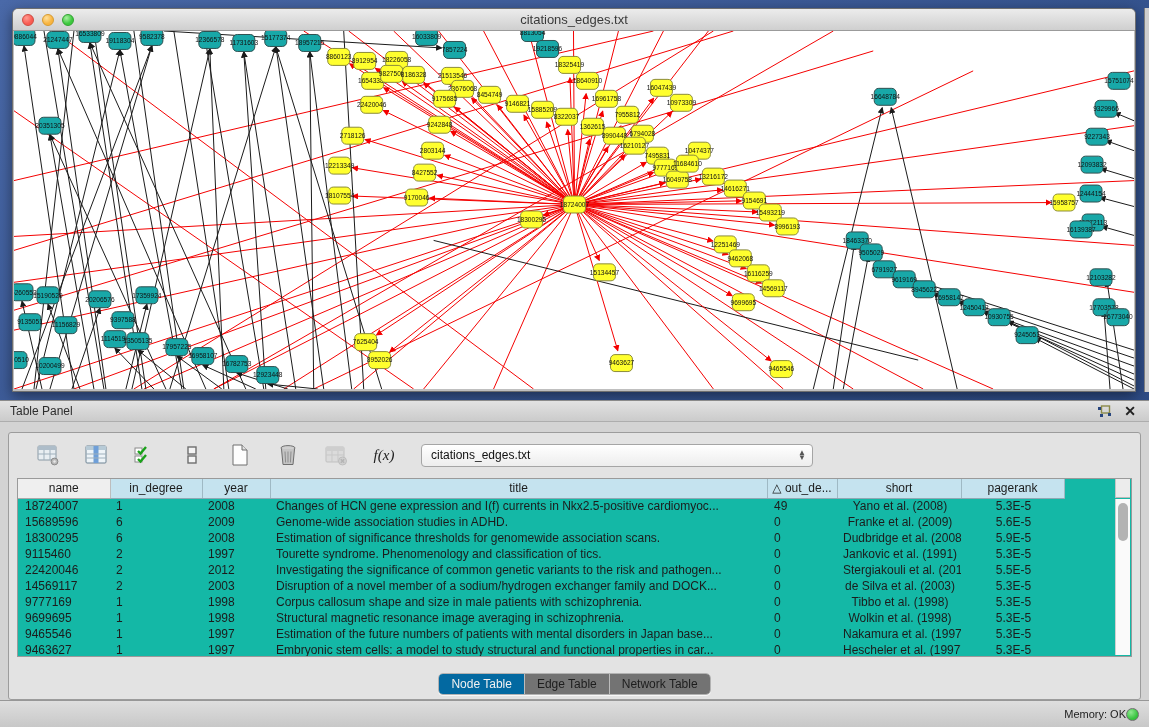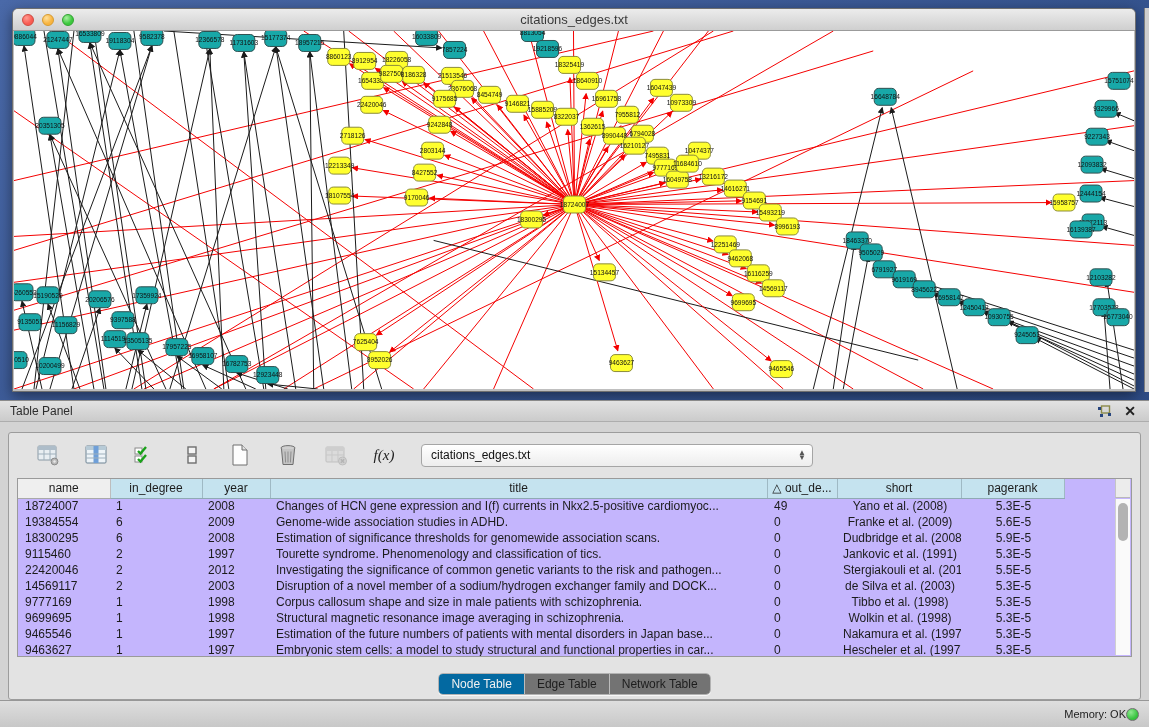--- a/index.html
+++ b/index.html
@@ -43,21 +43,21 @@
   .tbtn { width:26px; height:26px; display:flex; align-items:center; justify-content:center; border-radius:3px;margin-left:12px; }
   .tbtn svg { display:block; }
   .fx { font-family:"Liberation Serif", serif; font-style:italic; font-size:15px; color:#222; }
   .combo { margin-left:14px; width:392px; height:23px; border:1px solid #a5a5a5; border-radius:4px;
     background:linear-gradient(#ffffff,#ededed); display:flex; align-items:center; font-size:12px; color:#111;
     padding:0 6px 0 9px; box-shadow:inset 0 1px 0 #fff; }
   .combo .cspacer { flex:1; }
   .stepper { display:flex; flex-direction:column; align-items:center; line-height:5px; color:#555; }
   .stepper span { font-size:8px; }
 
-  .table-wrap { flex:1; margin:1px 8px 12px 8px; background:#c4b5fd; border:1px solid #9a9a9a; position:relative; overflow:hidden; }
+  .table-wrap { flex:1; margin:1px 8px 12px 8px; background:#14b8a6; border:1px solid #9a9a9a; position:relative; overflow:hidden; }
   table.grid { border-collapse:collapse; table-layout:fixed; width:1046px; font-size:12px; color:#1c1c1c; }
   table.grid th { height:19px; font-weight:normal; text-align:center; background:#c5e3ef;
      border-right:1px solid #9fb9c4; border-bottom:1px solid #8fa9b4; overflow:hidden; white-space:nowrap; }
   table.grid th.plain { background:#efefef; border-right:1px solid #bdbdbd; border-bottom:1px solid #a9a9a9; }
   table.grid td { height:16px; padding:0 4px 0 6px; white-space:nowrap; overflow:hidden; }
   table.grid td.c0 { padding-left:7px; }
   table.grid td.c4 { padding-left:7px; }
   table.grid td.c5, table.grid td.c6 { text-align:center; }
   .vscroll { position:absolute; right:1px; top:20px; bottom:1px; width:15px; background:#fafafa; border-left:1px solid #d0d0d0; }
   .vthumb { position:absolute; left:2px; top:4px; width:10px; height:38px; border-radius:6px; background:#b3b3b3; }
@@ -765,21 +765,21 @@
             <tr>
               <td class="c0">18724007</td>
               <td class="c1">1</td>
               <td class="c2">2008</td>
               <td class="c3">Changes of HCN gene expression and I(f) currents in Nkx2.5-positive cardiomyoc...</td>
               <td class="c4">49</td>
               <td class="c5">Yano et al. (2008)</td>
               <td class="c6">5.3E-5</td>
             </tr>
             <tr>
-              <td class="c0">19384554</td>
+              <td class="c0">15689596</td>
               <td class="c1">6</td>
               <td class="c2">2009</td>
               <td class="c3">Genome-wide association studies in ADHD.</td>
               <td class="c4">0</td>
               <td class="c5">Franke et al. (2009)</td>
               <td class="c6">5.6E-5</td>
             </tr>
             <tr>
               <td class="c0">18300295</td>
               <td class="c1">6</td>

